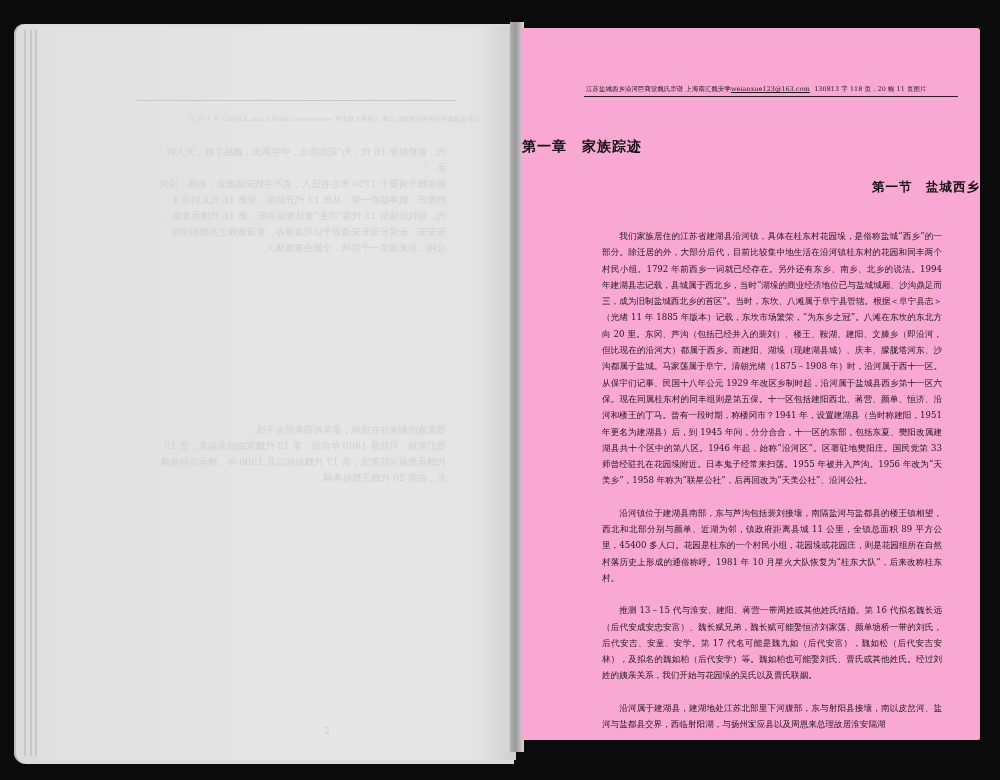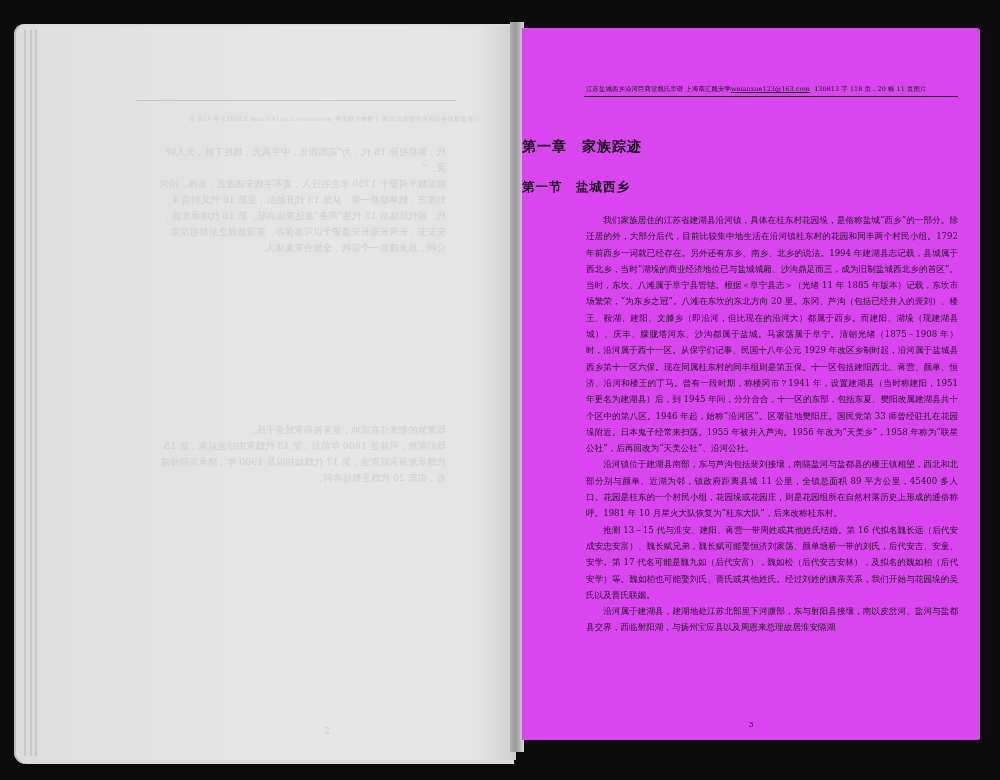--- a/index.html
+++ b/index.html
@@ -38,45 +38,45 @@
   }
   .left-page-number {
     position: absolute; left: 286px; top: 700px; font-size: 9px; color: #cacaca;
   }
   .gutter {
     position: absolute; left: 510px; top: 22px; width: 14px; height: 730px;
     background: linear-gradient(90deg, #b0b0b0, #9a9a9a 40%, #d8d8d8);
   }
   .right-page {
     position: absolute; left: 522px; top: 28px; width: 458px; height: 712px;
-    background: #d946ef;
+    background: #f9a8d4;
     border-radius: 0 3px 2px 0;
   }
   .running-header {
     position: absolute; left: 64px; top: 57px; width: 372px;
     font-size: 6.4px; color: #1a1a1a; white-space: nowrap; text-align: left;
     letter-spacing: 0.1px;
   }
   .running-header .email { text-decoration: underline; }
   .header-rule {
     position: absolute; left: 62px; top: 68px; width: 374px; height: 1.3px; background: #222;
   }
   .chapter-title {
     position: absolute; left: 0; width: 458px; top: 110px; 
     font-size: 14px; font-weight: bold; color: #111; letter-spacing: 1px;
   }
   .section-title {
-    position: absolute; left: 0; width: 458px; top: 151px; text-align: left;
+    position: absolute; left: 0; width: 458px; top: 151px; text-align: right;
     font-size: 12.5px; font-weight: bold; color: #111; letter-spacing: 1px;
   }
   .body-text {
     position: absolute; left: 64px; top: 184px; width: 372px;
     font-size: 8.6px; line-height: 16.3px; color: #1b1b1b; text-align: justify;
   }
-  .body-text p { margin: 0; text-indent: 2em; }
+  .body-text p { margin: 16px; text-indent: 2em; }
   .page-number {
     position: absolute; left: 0; width: 458px; top: 692px; text-align: center;
     font-size: 8px; color: #222;
   }
 </style>
 </head>
 <body>
 
 <div class="book">
 

